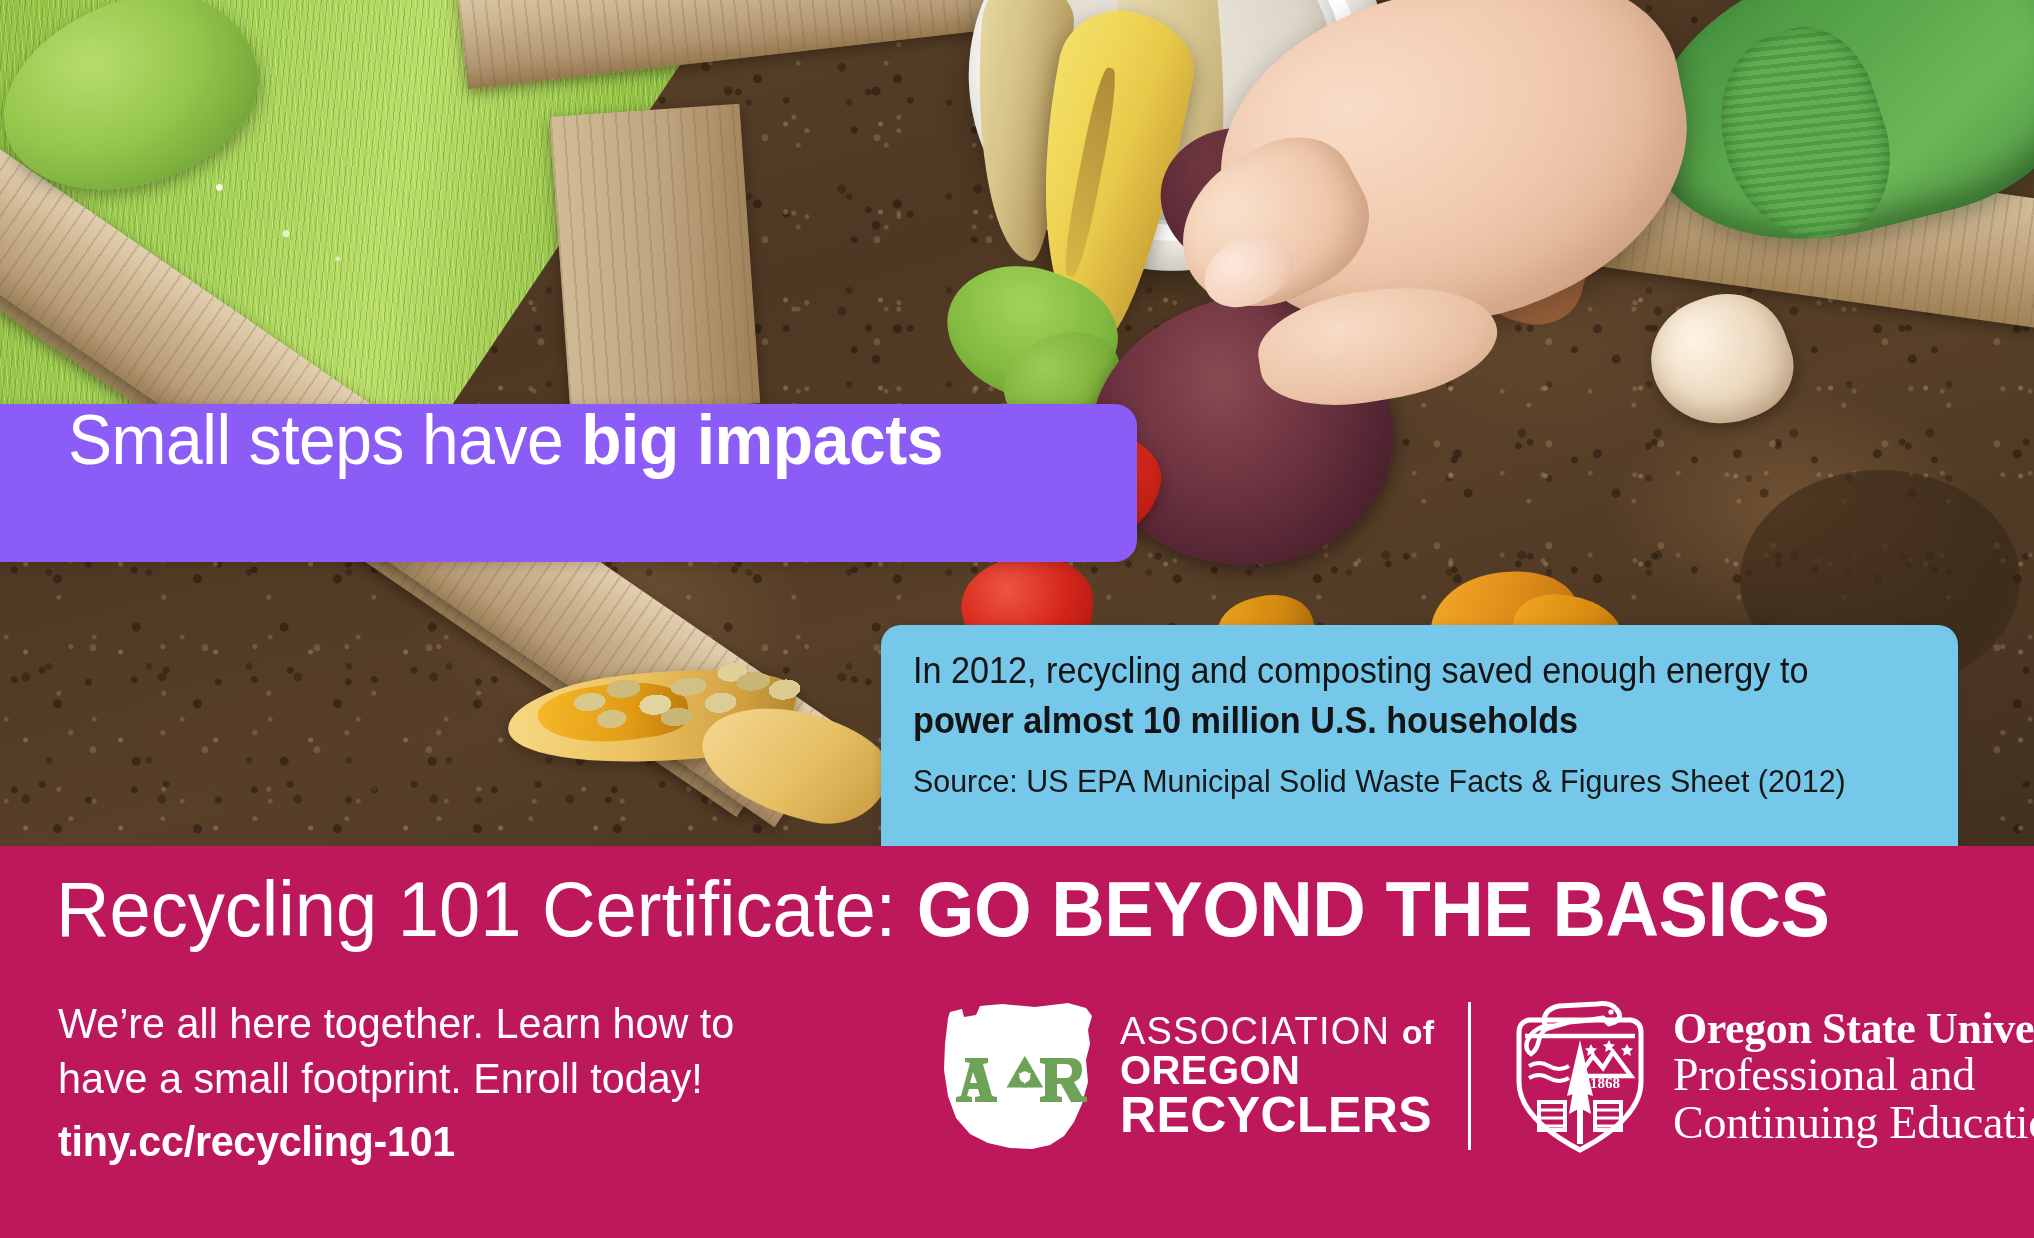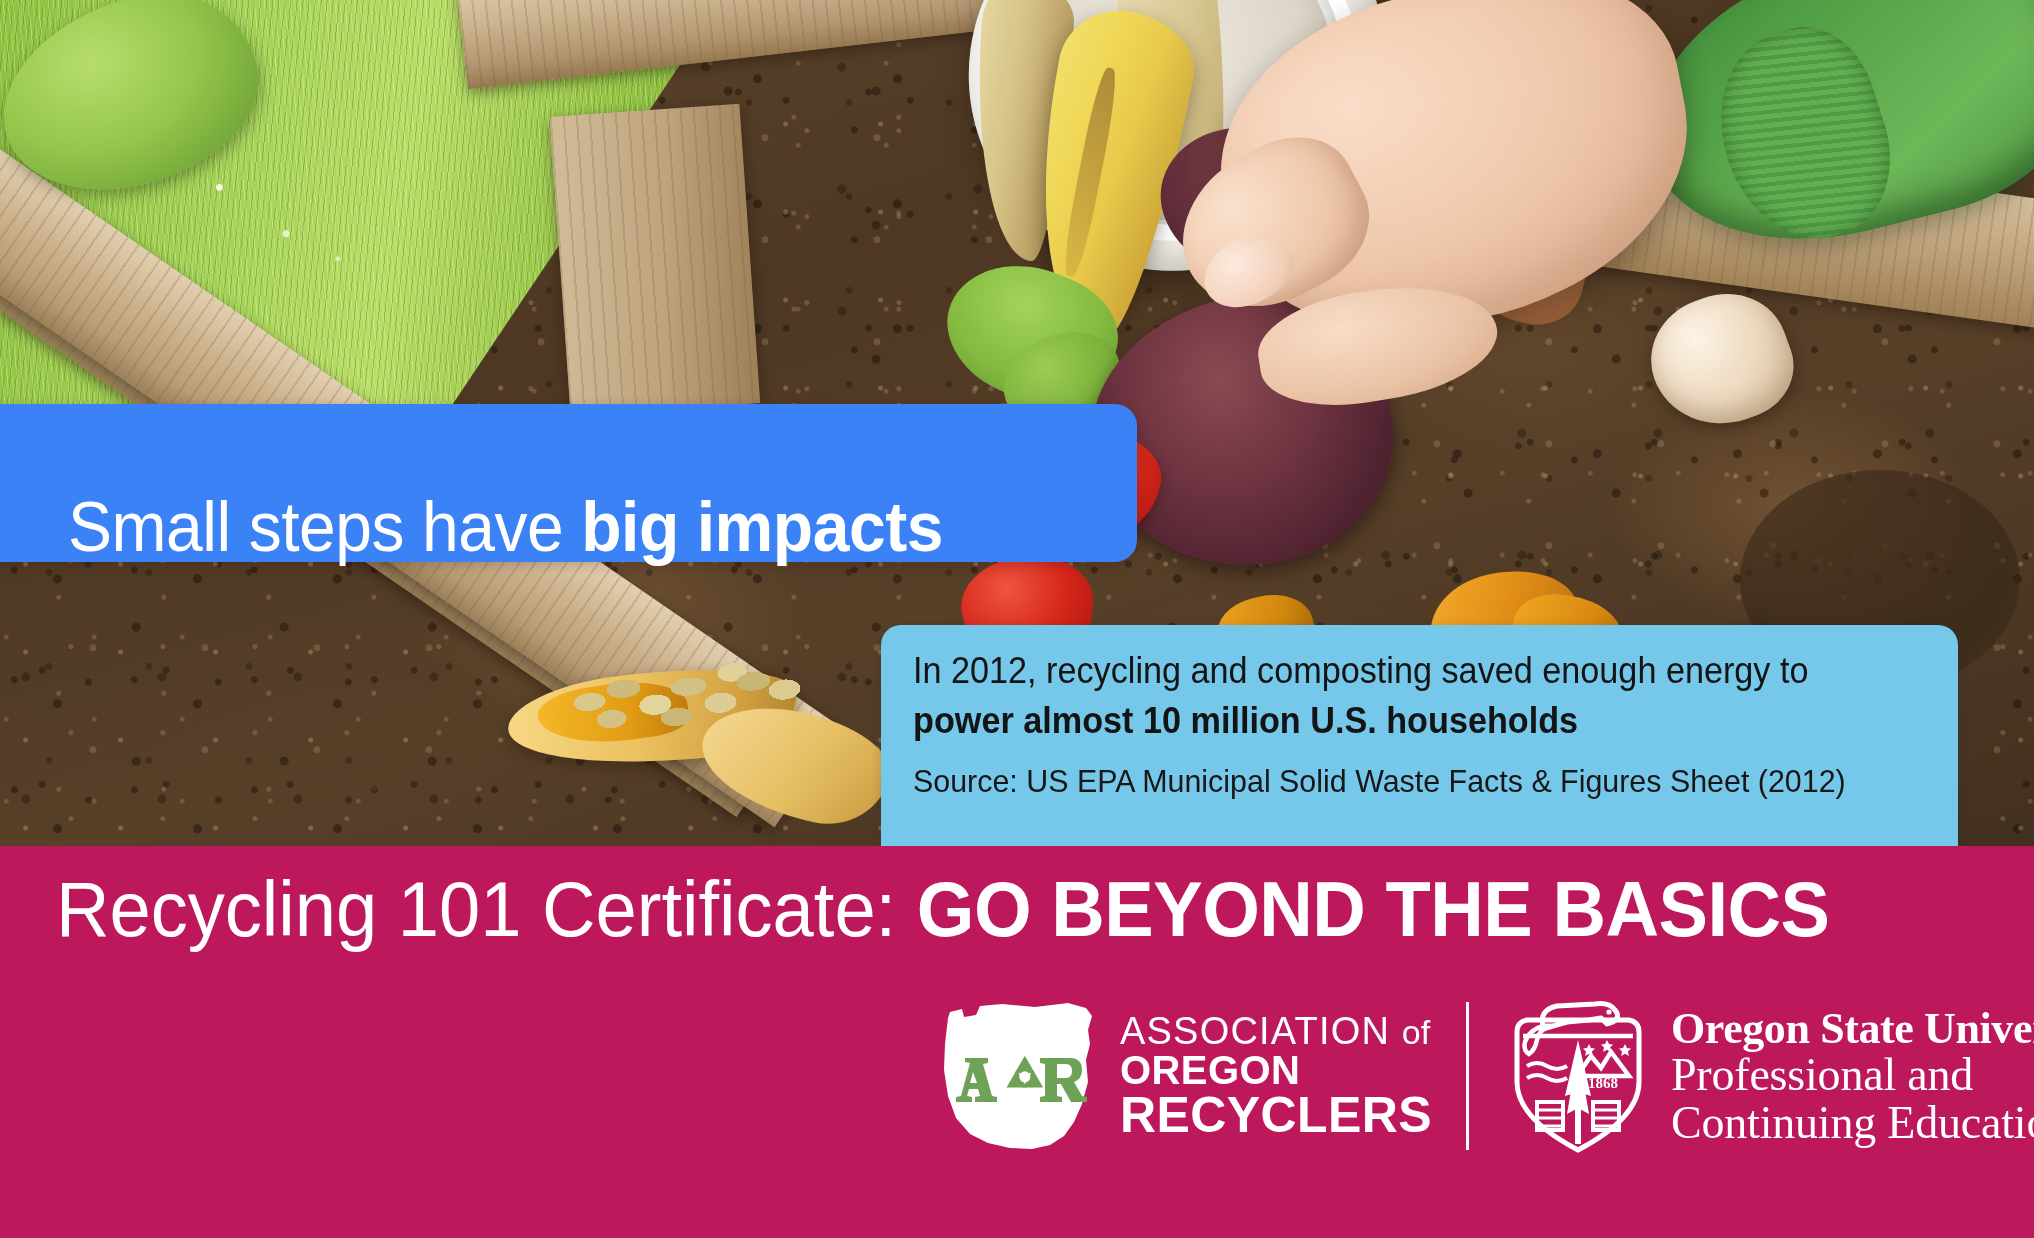--- a/index.html
+++ b/index.html
@@ -363,23 +363,23 @@
     position:absolute; left:1740px; top:470px;
     width:280px; height:220px;
     background:radial-gradient(ellipse at 45% 40%, rgba(66,46,28,.85) 0%, rgba(48,34,20,.5) 65%, transparent 100%);
     border-radius:50%;
   }
 
   
   .orange-bar {
     position:absolute; left:0; top:404px;
     width:1137px; height:158px;
-    background:#3b82f6;
+    background:#8b5cf6;
     border-radius:0 22px 22px 0;
-    display:flex; align-items:flex-end;
+    display:flex; align-items:flex-start;
     box-shadow:0 3px 12px rgba(60,20,6,.22);
   }
   .orange-text {
     margin-left:68px;
     color:#ffffff;
     font-size:71px;
     line-height:1;
     letter-spacing:-.5px;
     white-space:nowrap;
     font-weight:400;
@@ -470,21 +470,21 @@
   .aor-words {
     margin-left:18px;
     color:#ffffff;
     line-height:.96;
   }
   .aor-l1 {
     font-size:38px; font-weight:400; letter-spacing:1.2px;
     white-space:nowrap;
   }
   .aor-l1 .of {
-    font-size:34px; font-weight:400; letter-spacing:0;
+    font-size:34px; font-weight:700; letter-spacing:0;
     text-transform:none;
   }
   .aor-l2 {
     font-size:40px; font-weight:700; letter-spacing:.4px;
     white-space:nowrap; margin-top:2px;
   }
   .aor-l3 {
     font-size:50px; font-weight:700; letter-spacing:.4px;
     white-space:nowrap; margin-top:2px;
   }
@@ -570,20 +570,25 @@
   <div class="blue-box">
     <div class="fact-line">In 2012, recycling and composting saved enough energy to</div>
     <div class="fact-line bold">power almost 10 million U.S. households</div>
     <div class="fact-source">Source: US EPA Municipal Solid Waste Facts &amp; Figures Sheet (2012)</div>
   </div>
 
   <div class="green-band">
 
     <div class="band-title"><span>Recycling 101 Certificate: </span><b>GO BEYOND THE BASICS</b></div>
 
+    <div class="band-body">
+      <div class="line">We’re all here together. Learn how to</div>
+      <div class="line">have a small footprint. Enroll today!</div>
+      <div class="band-url">tiny.cc/recycling-101</div>
+    </div>
 
     <div class="logos">
 
       <div class="aor-logo">
         <svg class="aor-state" viewBox="0 0 162 152">
           <path d="M8,18 L10,12 L22,9 L24,17 L36,15 L40,6 L62,4 L95,7 L128,3 L146,8 L152,16 L148,30
                    L150,44 L146,60 L148,82 L142,104 L134,122 L124,136 L110,145 L92,149 L70,148
                    L48,143 L30,134 L16,118 L8,96 L4,70 L5,44 Z" fill="#ffffff"></path>
 
           <path d="M28,58 L46,58 L46,63 L41,64 L50,96 L55,97 L55,102 L33,102 L33,97 L38,96 L36,89

